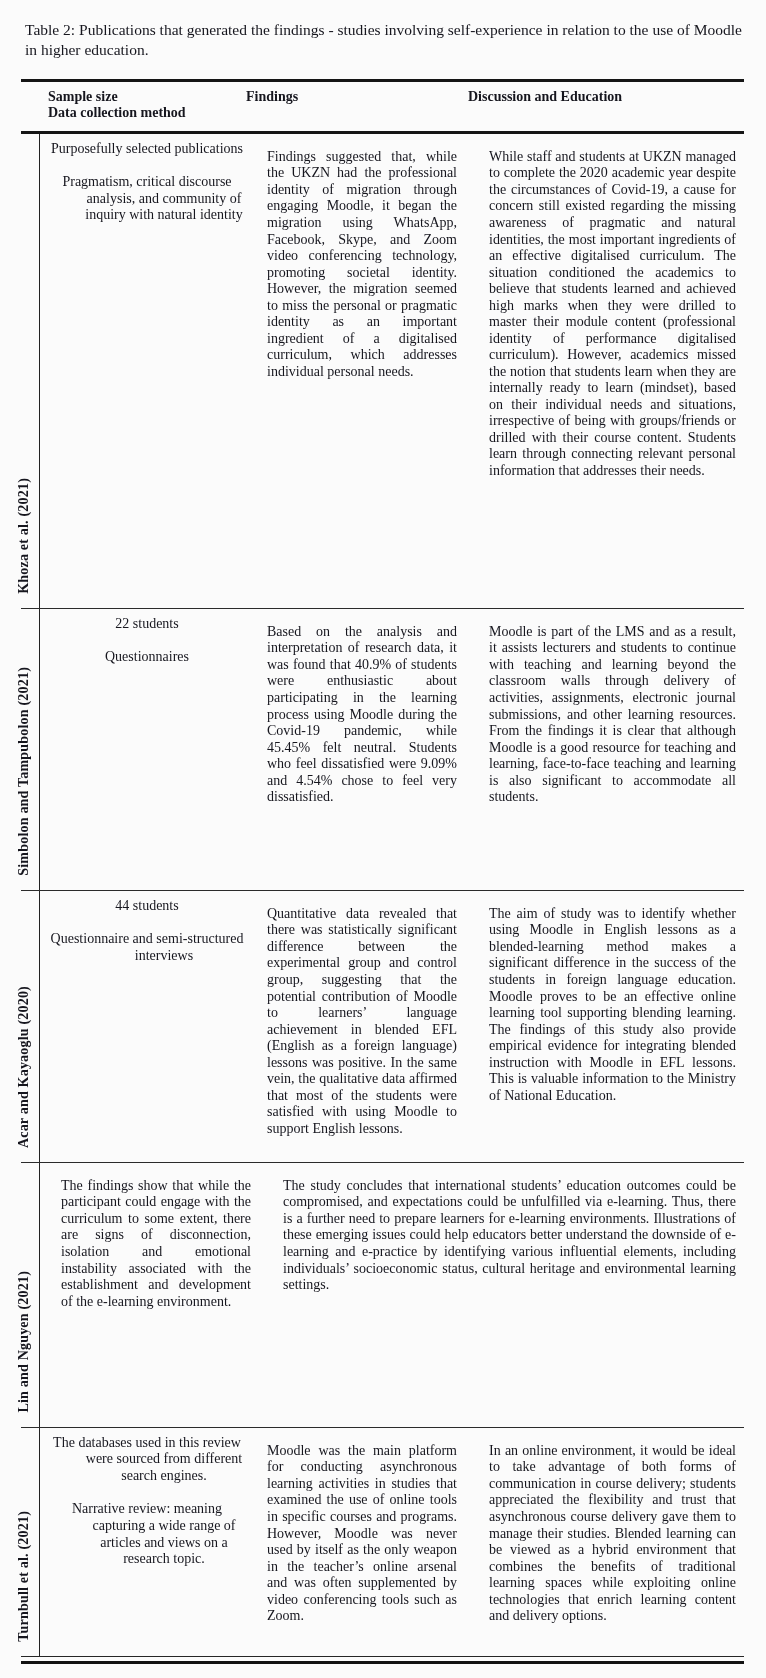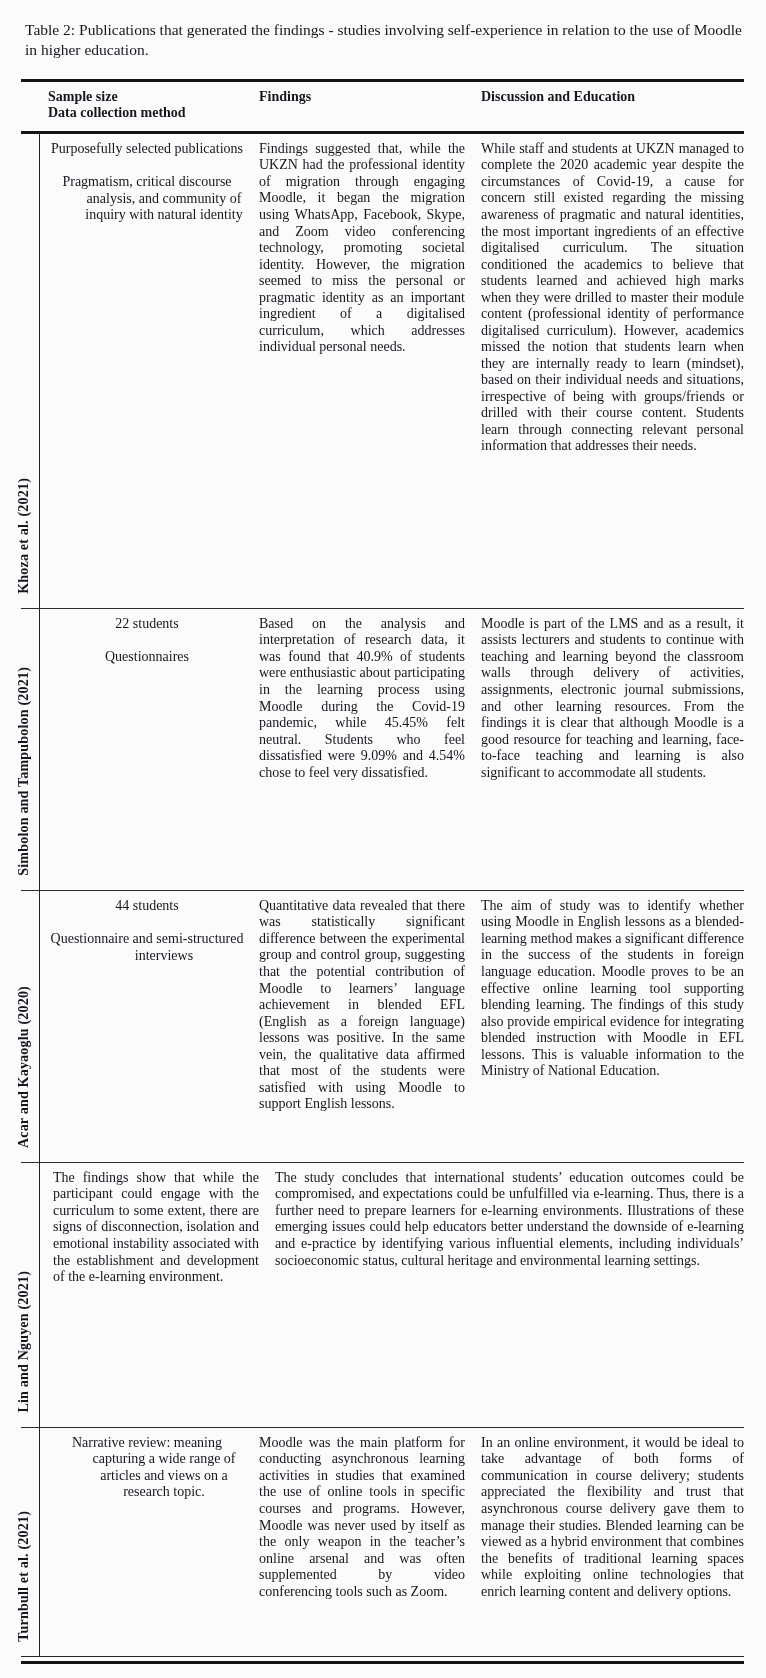--- a/index.html
+++ b/index.html
@@ -75,29 +75,29 @@
   }
   .cells {
     display: flex;
     flex: 1;
     padding: 7px 0 12px 0;
   }
   .col1 { flex: none; width: 198px; margin-left: 8px; text-align: center; }
   .col2 { flex: none; width: 206px; margin-left: 13px; }
   .col3 { flex: 1; margin-left: 16px; }
   .hcol1 { flex: none; width: 198px; margin-left: 27px; }
-  .hcol2 { flex: none; width: 206px; margin-left: 13px; }
+  .hcol2 { flex: none; width: 206px; }
   .hcol3 { flex: 1; margin-left: 16px; }
   .hang {
     padding-left: 34px;
     text-indent: -34px;
     margin: 0 0 17px 0;
   }
   .para {
-    margin: 0;
+    margin: 8px;
     text-align: justify;
   }
 </style>
 </head>
 <body>
 
 <div class="page">
 
   <p class="caption">Table 2: Publications that generated the findings - studies involving self-experience in relation to the use of Moodle in higher education.</p>
 
@@ -186,20 +186,21 @@
       </div>
     </div>
     <div class="rule-row"></div>
 
     <div class="trow" style="min-height:228px;">
       <div class="label-cell">
         <span class="rotlabel">Turnbull et al. (2021)</span>
       </div>
       <div class="cells">
         <div class="col1">
+          <p class="hang">The databases used in this review were sourced from different search engines.</p>
           <p class="hang">Narrative review: meaning capturing a wide range of articles and views on a research topic.</p>
         </div>
         <div class="col2">
           <p class="para">Moodle was the main platform for conducting asynchronous learning activities in studies that examined the use of online tools in specific courses and programs. However, Moodle was never used by itself as the only weapon in the teacher’s online arsenal and was often supplemented by video conferencing tools such as Zoom.</p>
         </div>
         <div class="col3">
           <p class="para">In an online environment, it would be ideal to take advantage of both forms of communication in course delivery; students appreciated the flexibility and trust that asynchronous course delivery gave them to manage their studies. Blended learning can be viewed as a hybrid environment that combines the benefits of traditional learning spaces while exploiting online technologies that enrich learning content and delivery options.</p>
         </div>
       </div>
     </div>

